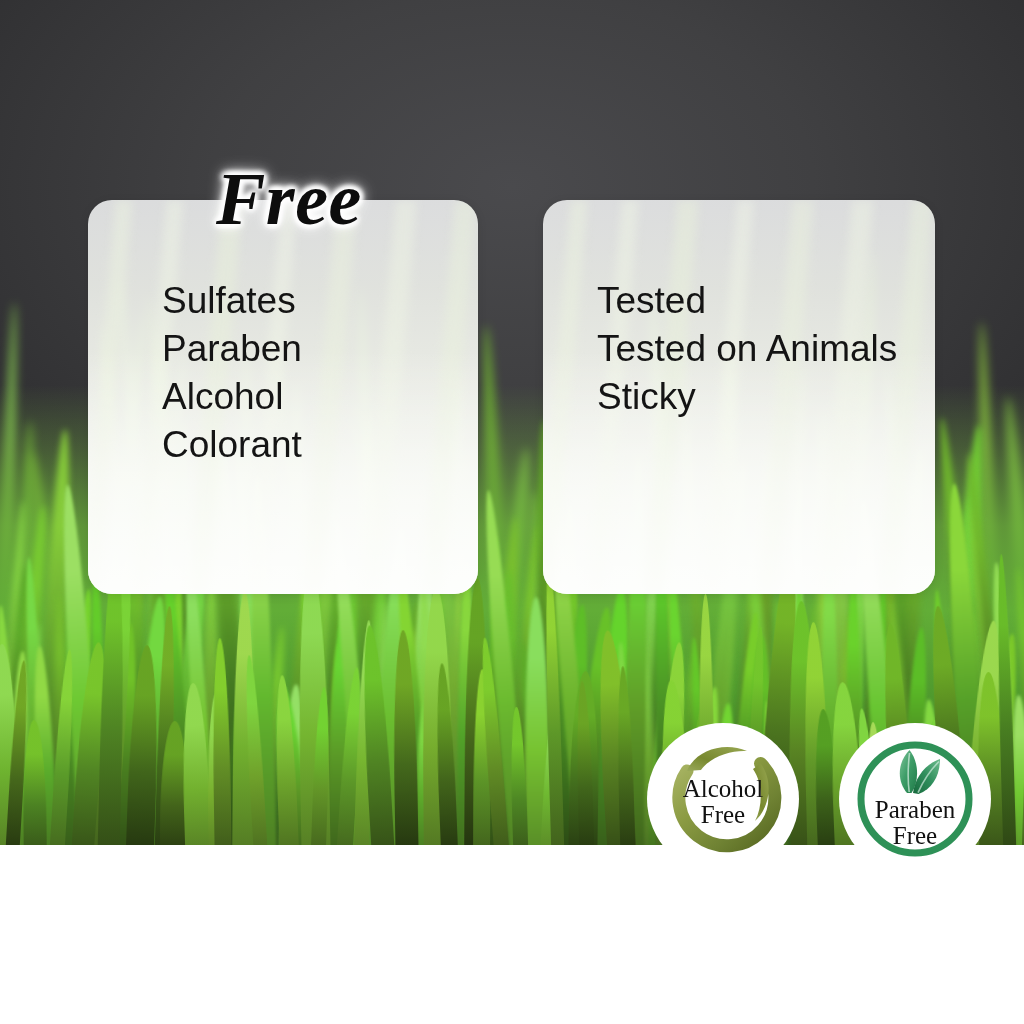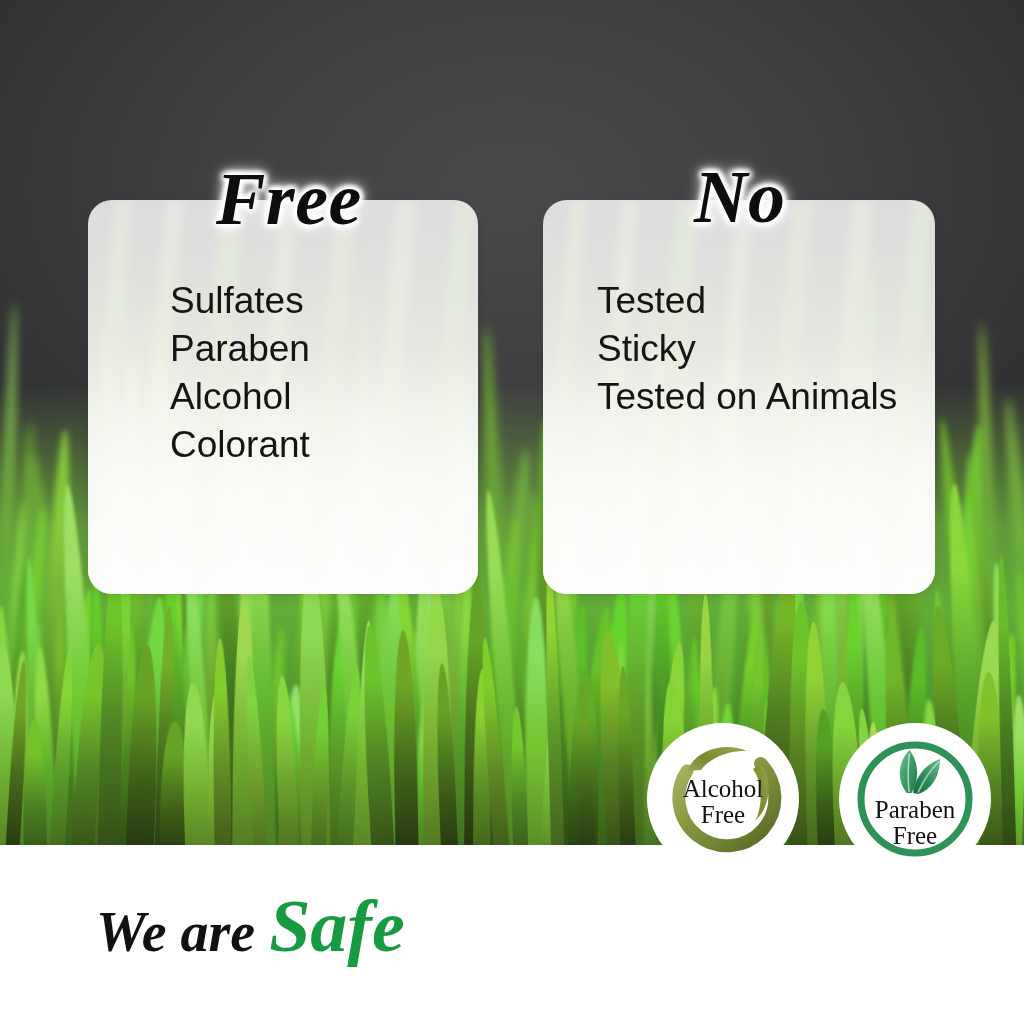--- a/index.html
+++ b/index.html
@@ -152,21 +152,21 @@
     position: absolute;
     list-style: none;
     margin: 0;
     padding: 0;
     font-family: "Liberation Sans", sans-serif;
     font-size: 37px;
     line-height: 48px;
     color: #141414;
     white-space: nowrap;
   }
-  #list-free { left: 170px; top: 277px; }
+  #list-free { left: 162px; top: 277px; }
   #list-no   { left: 597px; top: 277px; }
   .card-list li { margin: 0; padding: 0; }
 
   
   .badge {
     position: absolute;
     width: 152px;
     height: 152px;
     border-radius: 50%;
     background: #ffffff;
@@ -498,25 +498,24 @@
     <li>Sulfates</li>
     <li>Paraben</li>
     <li>Alcohol</li>
     <li>Colorant</li>
   </ul>
 
   <div class="card" id="card-no">
     <div class="card-streaks"></div>
     <div class="card-fade"></div>
   </div>
-  <div class="heading" id="heading-no">No</div>
   <ul class="card-list" id="list-no">
     <li>Tested</li>
+    <li>Tested on Animals</li>
     <li>Sticky</li>
-    <li>Tested on Animals</li>
   </ul>
 
 
   <div class="badge" id="badge-alcohol">
     <svg width="152" height="152" viewBox="0 0 152 152" style="position:absolute;left:0;top:0;">
       <defs>
         <linearGradient id="olive" x1="0" y1="0" x2="1" y2="1">
           <stop offset="0%" stop-color="#a8b464"></stop>
           <stop offset="38%" stop-color="#8a9a42"></stop>
           <stop offset="70%" stop-color="#6f8233"></stop>
@@ -561,17 +560,14 @@
 
       <path d="M74 70 C76 55 86 41 101 36 C101 53 93 66 79.5 71 Z" fill="url(#leafB)"></path>
       <path d="M79 69.6 C84 58.5 91.5 47 100 38.5" fill="none" stroke="#cdeadb" stroke-width="1.6" opacity="0.7"></path>
     </svg>
     <div class="ring-label" id="paraben-label">
       <div>Paraben</div>
       <div>Free</div>
     </div>
   </div>
 
-  <div id="tagline">
-    <span class="we-are">We are</span><span class="safe">Safe</span>
-  </div>
 
 </div>
 
 </body></html>

